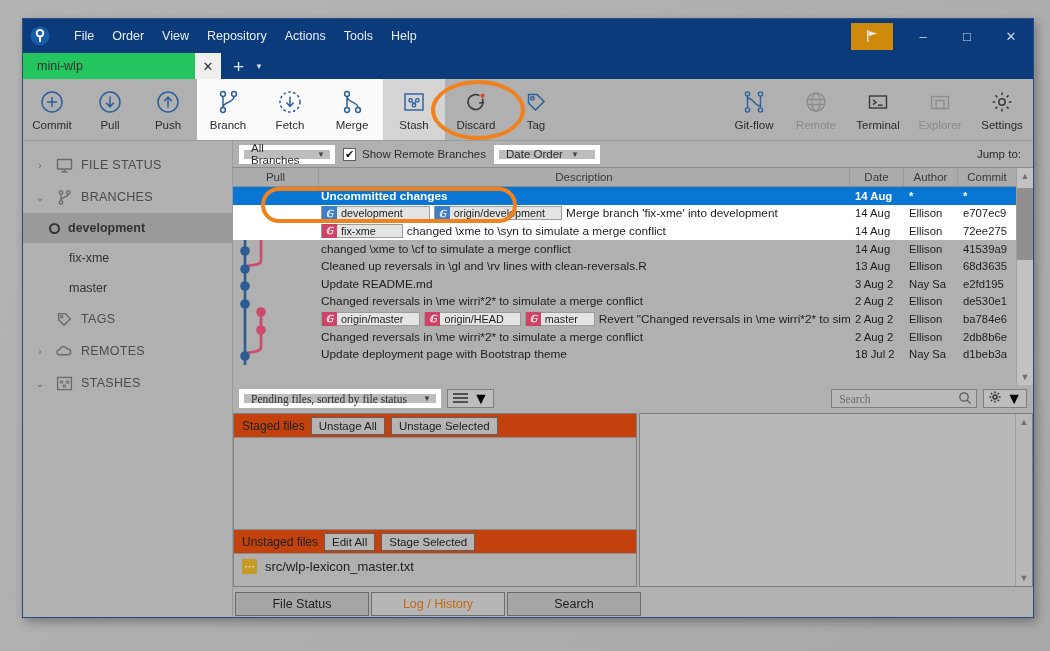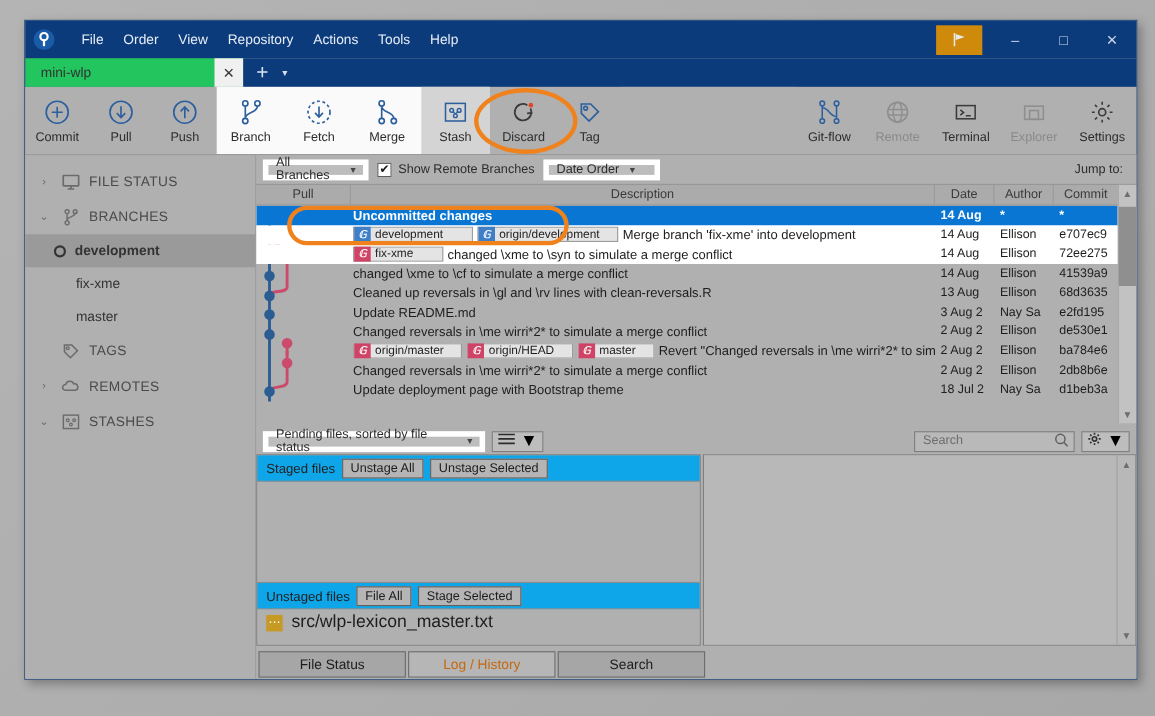--- a/index.html
+++ b/index.html
@@ -240,59 +240,59 @@
                color:#6e6e6e; font-size: 9px; width: 100%; }
   .vsb-track { flex: 1 1 auto; width: 100%; position: relative; }
   .vsb-thumb { position: absolute; left: 0; width: 100%; background: #8f8f8f; }
 
   
   .hsplit { height: 4px; flex: 0 0 4px; background: #b0b0b0; }
 
   
   .bottom { flex: 0 0 228px; display: flex; flex-direction: column; background:#b0b0b0; }
   .filterbar {
-    height: 24px; flex: 0 0 24px; display: flex; align-items: center;
-    gap: 6px; padding: 0 6px;
+    height: 24px; flex: 0 0 24px; display: flex; align-items: flex-start;
+    gap: 6px; padding: 0 6px; font-family: Liberation Serif, serif;
   }
   .searchbox {
     margin-left: auto; width: 146px; height: 19px;
     background: #b9b9b9; border: 1px solid #7e7e7e;
     display: flex; align-items: center; padding: 0 4px 0 7px;
     font-size: 11.5px; color: #6d6d6d;
   }
   .gear-combo {
     height: 19px; border: 1px solid #7e7e7e; background: #bdbdbd;
     display: flex; align-items: center; gap: 4px; padding: 0 4px;
   }
   .panes { flex: 1 1 auto; display: flex; min-height: 0; }
   .leftpane {
     width: 404px; flex: 0 0 404px; display: flex; flex-direction: column;
     border: 1px solid #7f7f7f; background: #b0b0b0;
   }
   .pane-hdr {
     height: 24px; flex: 0 0 24px; display: flex; align-items: center;
     padding: 0 4px 0 8px; gap: 6px;
-    background: #0ea5e9; border-bottom: 1px solid #8d8d8d;
+    background: #c2410c; border-bottom: 1px solid #8d8d8d;
     font-size: 12px; color: #222;
   }
   .btn {
     height: 18px; border: 1px solid #5f5f5f; background: #b5b5b5;
     font-size: 11.5px; color: #1d1d1d; padding: 0 7px;
     display: flex; align-items: center;
   }
   .pane-hdr .btn:first-of-type { margin-left: auto; }
   .pane-body { flex: 1 1 auto; background: #b0b0b0; overflow: hidden; }
   .pane-body.staged { border-bottom: 1px solid #8d8d8d; }
   .filerow { height: 24px; display: flex; align-items: center; gap: 8px; padding-left: 8px; }
   .fico {
     width: 15px; height: 15px; background: #c69a25;
     color: #fff; font-size: 11px; line-height: 9px;
     display: flex; align-items: center; justify-content: center;
   }
-  .fname { font-size: 16px; color: #1d1d1d; }
+  .fname { font-size: 13px; color: #1d1d1d; }
 
   .rightpane {
     flex: 1 1 auto; margin-left: 2px; display: flex;
     border: 1px solid #7f7f7f; background: #b8b8b8; min-width: 0;
   }
   .rp-body { flex: 1 1 auto; background: #b8b8b8; }
 
   .tabsrow {
     height: 30px; flex: 0 0 30px; display: flex; align-items: center;
     gap: 2px; padding: 4px 0 0 2px;
@@ -820,21 +820,21 @@
             <div class="leftpane">
               <div class="pane-hdr">
                 <span>Staged files</span>
                 <span class="btn">Unstage All</span>
                 <span class="btn">Unstage Selected</span>
               </div>
               <div class="pane-body staged" style="height:92px;flex:0 0 92px;"></div>
 
               <div class="pane-hdr">
                 <span>Unstaged files</span>
-                <span class="btn">File All</span>
+                <span class="btn">Edit All</span>
                 <span class="btn">Stage Selected</span>
               </div>
               <div class="pane-body">
                 <div class="filerow">
                   <span class="fico">⋯</span>
                   <span class="fname">src/wlp-lexicon_master.txt</span>
                 </div>
               </div>
             </div>
 

